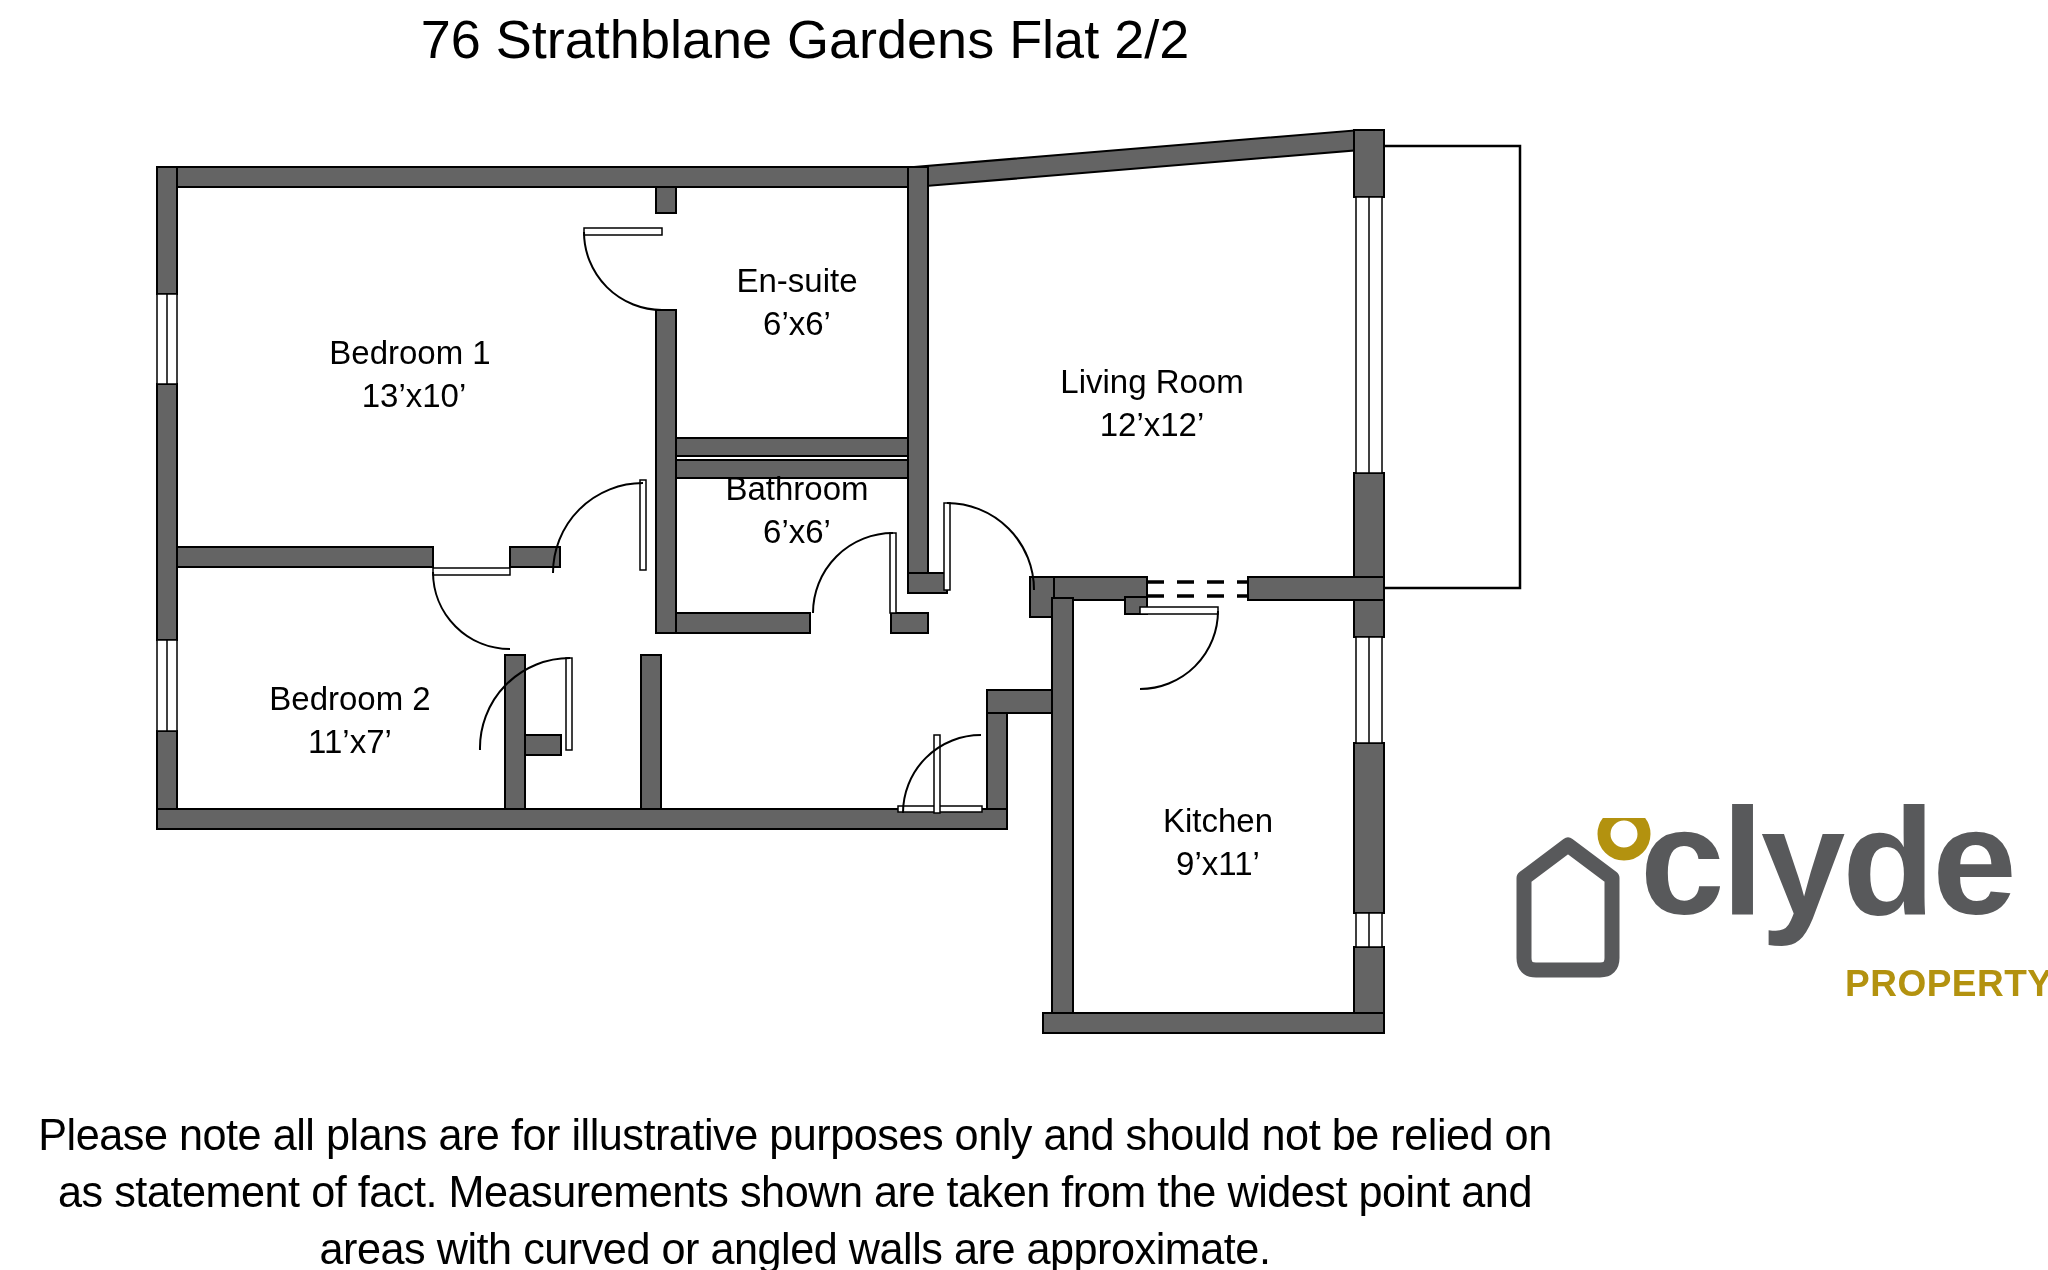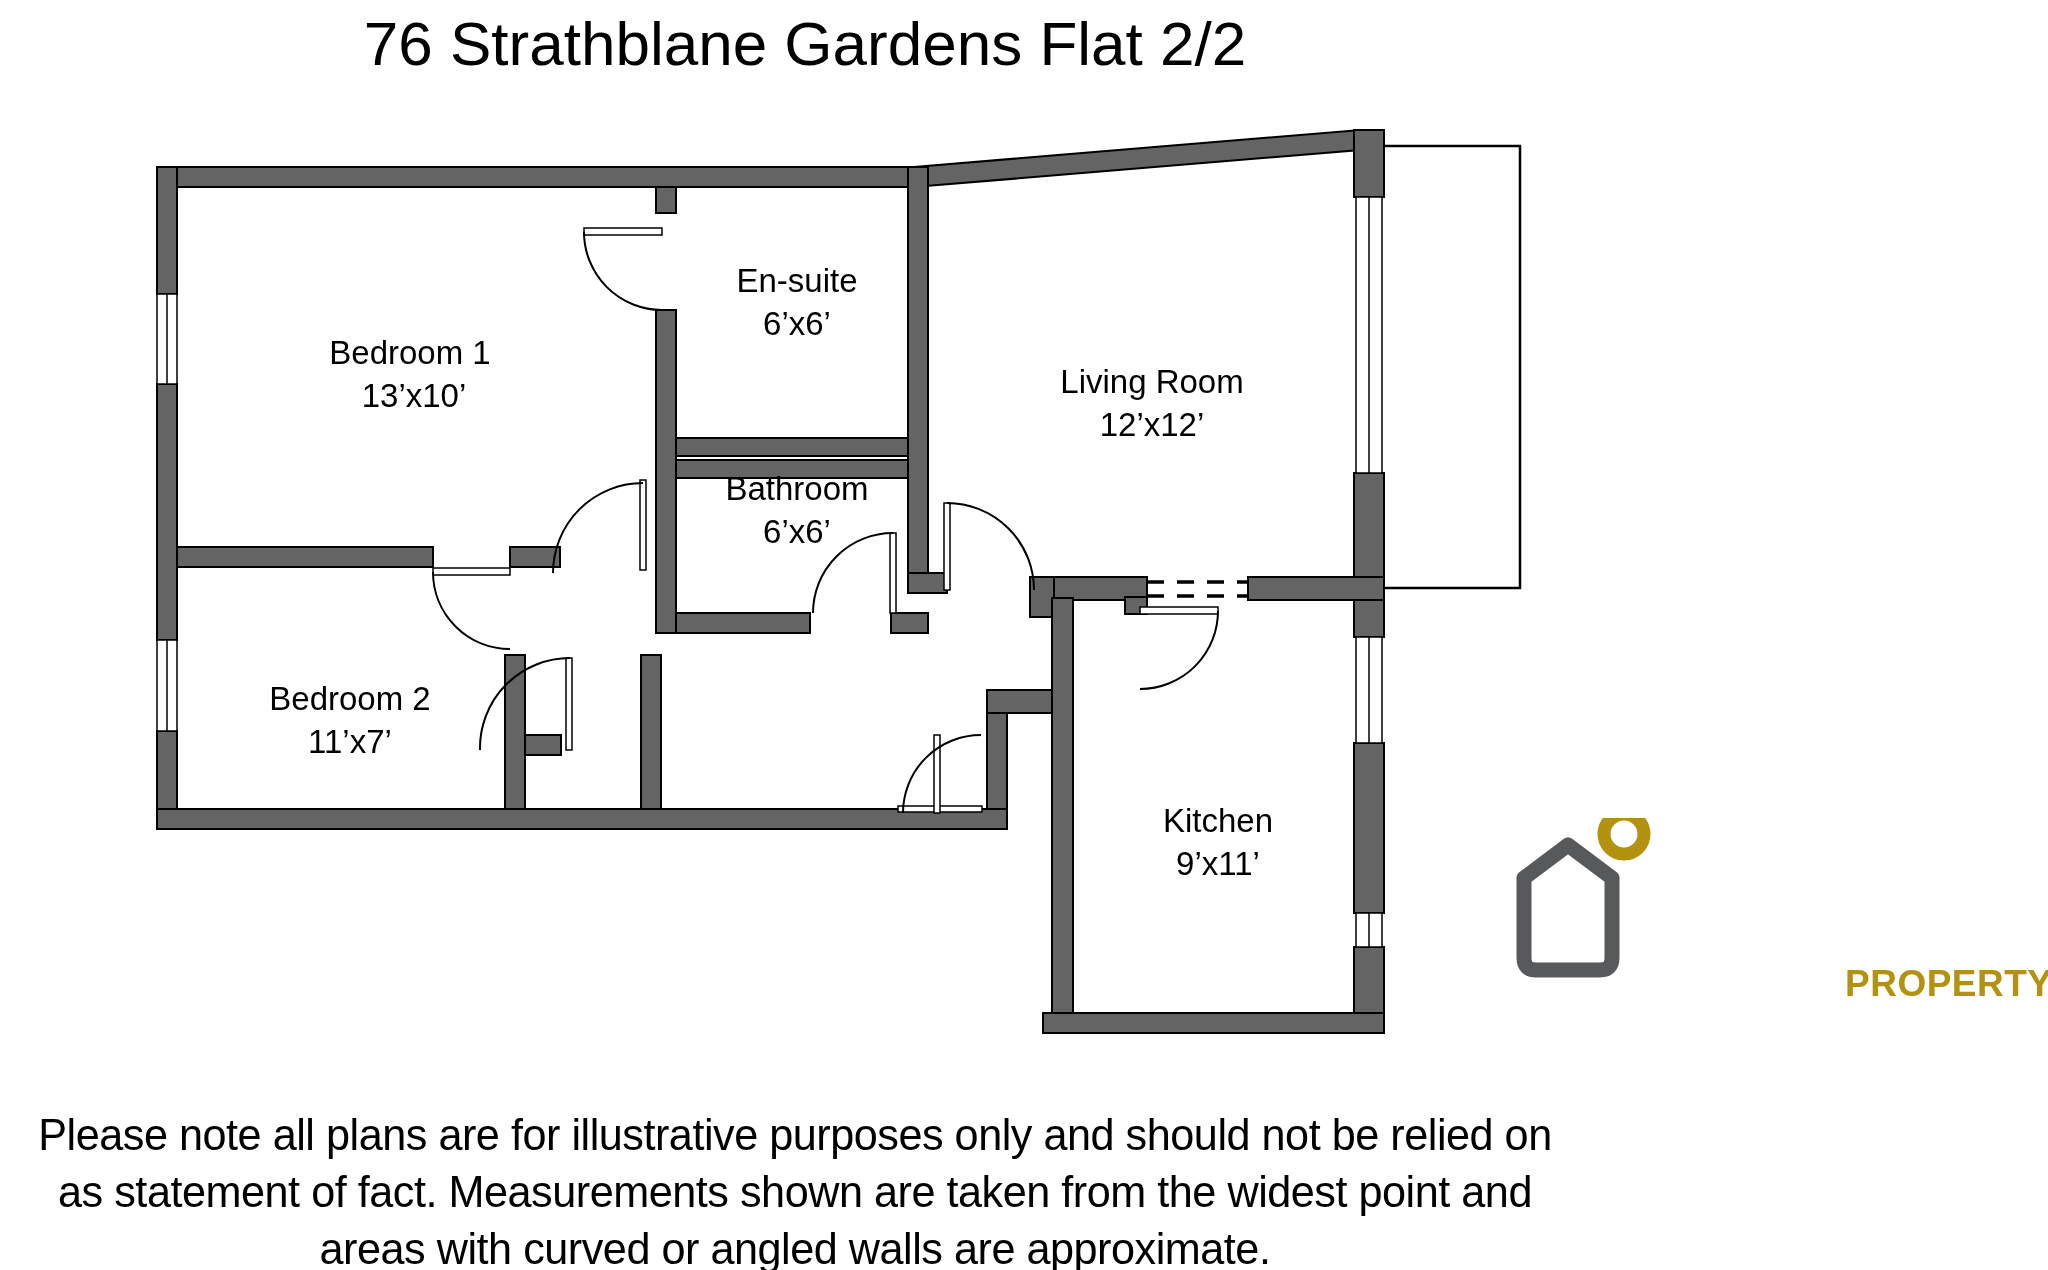--- a/index.html
+++ b/index.html
@@ -1,19 +1,19 @@
 <!DOCTYPE html>
 <html><head>
 <meta charset="utf-8">
 <style>
   html,body{margin:0;padding:0;background:#ffffff;}
   .page{position:relative;width:2048px;height:1270px;background:#ffffff;overflow:hidden;
         font-family:"Liberation Sans", sans-serif;color:#000;}
   .title{position:absolute;top:8px;left:0;width:1610px;text-align:center;
-         font-size:62px;letter-spacing:0px;color:#000;}
+         font-size:54px;letter-spacing:0px;color:#000;}
   .plan-svg{position:absolute;top:0;left:0;}
   .room-name,.room-size{font-size:33px;fill:#000;}
   .disclaimer{position:absolute;top:1106px;left:0;width:1590px;text-align:center;
               font-size:45px;line-height:57px;letter-spacing:-0.5px;transform:scaleX(0.96);
               transform-origin:center top;}
   .logo{position:absolute;top:760px;left:1490px;width:560px;height:250px;}
   .logo-house{position:absolute;top:58px;left:10px;}
   .logo-brand{position:absolute;top:14px;left:150px;font-size:152px;font-weight:bold;
               color:#58595b;letter-spacing:-3px;}
   .logo-tagline{position:absolute;top:203px;left:355px;font-size:37px;font-weight:bold;
@@ -130,20 +130,21 @@
       <text class="room-name" x="1218" y="832">Kitchen</text>
       <text class="room-size" x="1218" y="875">9’x11’</text>
     </g>
   </svg>
 
   <div class="logo">
     <svg class="logo-house" width="160" height="185" viewBox="0 0 160 185">
       <path d="M 24 60 L 68 27 L 112 60 V 140 Q 112 152 100 152 H 36 Q 24 152 24 140 Z" fill="none" stroke="#58595b" stroke-width="15" stroke-linejoin="round"></path>
       <circle cx="124" cy="16" r="20" fill="none" stroke="#b3920f" stroke-width="13"></circle>
     </svg>
+    <div class="logo-brand">clyde</div>
     <div class="logo-tagline">PROPERTY</div>
   </div>
 
   <div class="disclaimer">
     <div>Please note all plans are for illustrative purposes only and should not be relied on</div>
     <div>as statement of fact. Measurements shown are taken from the widest point and</div>
     <div>areas with curved or angled walls are approximate.</div>
   </div>
 
 </div>

